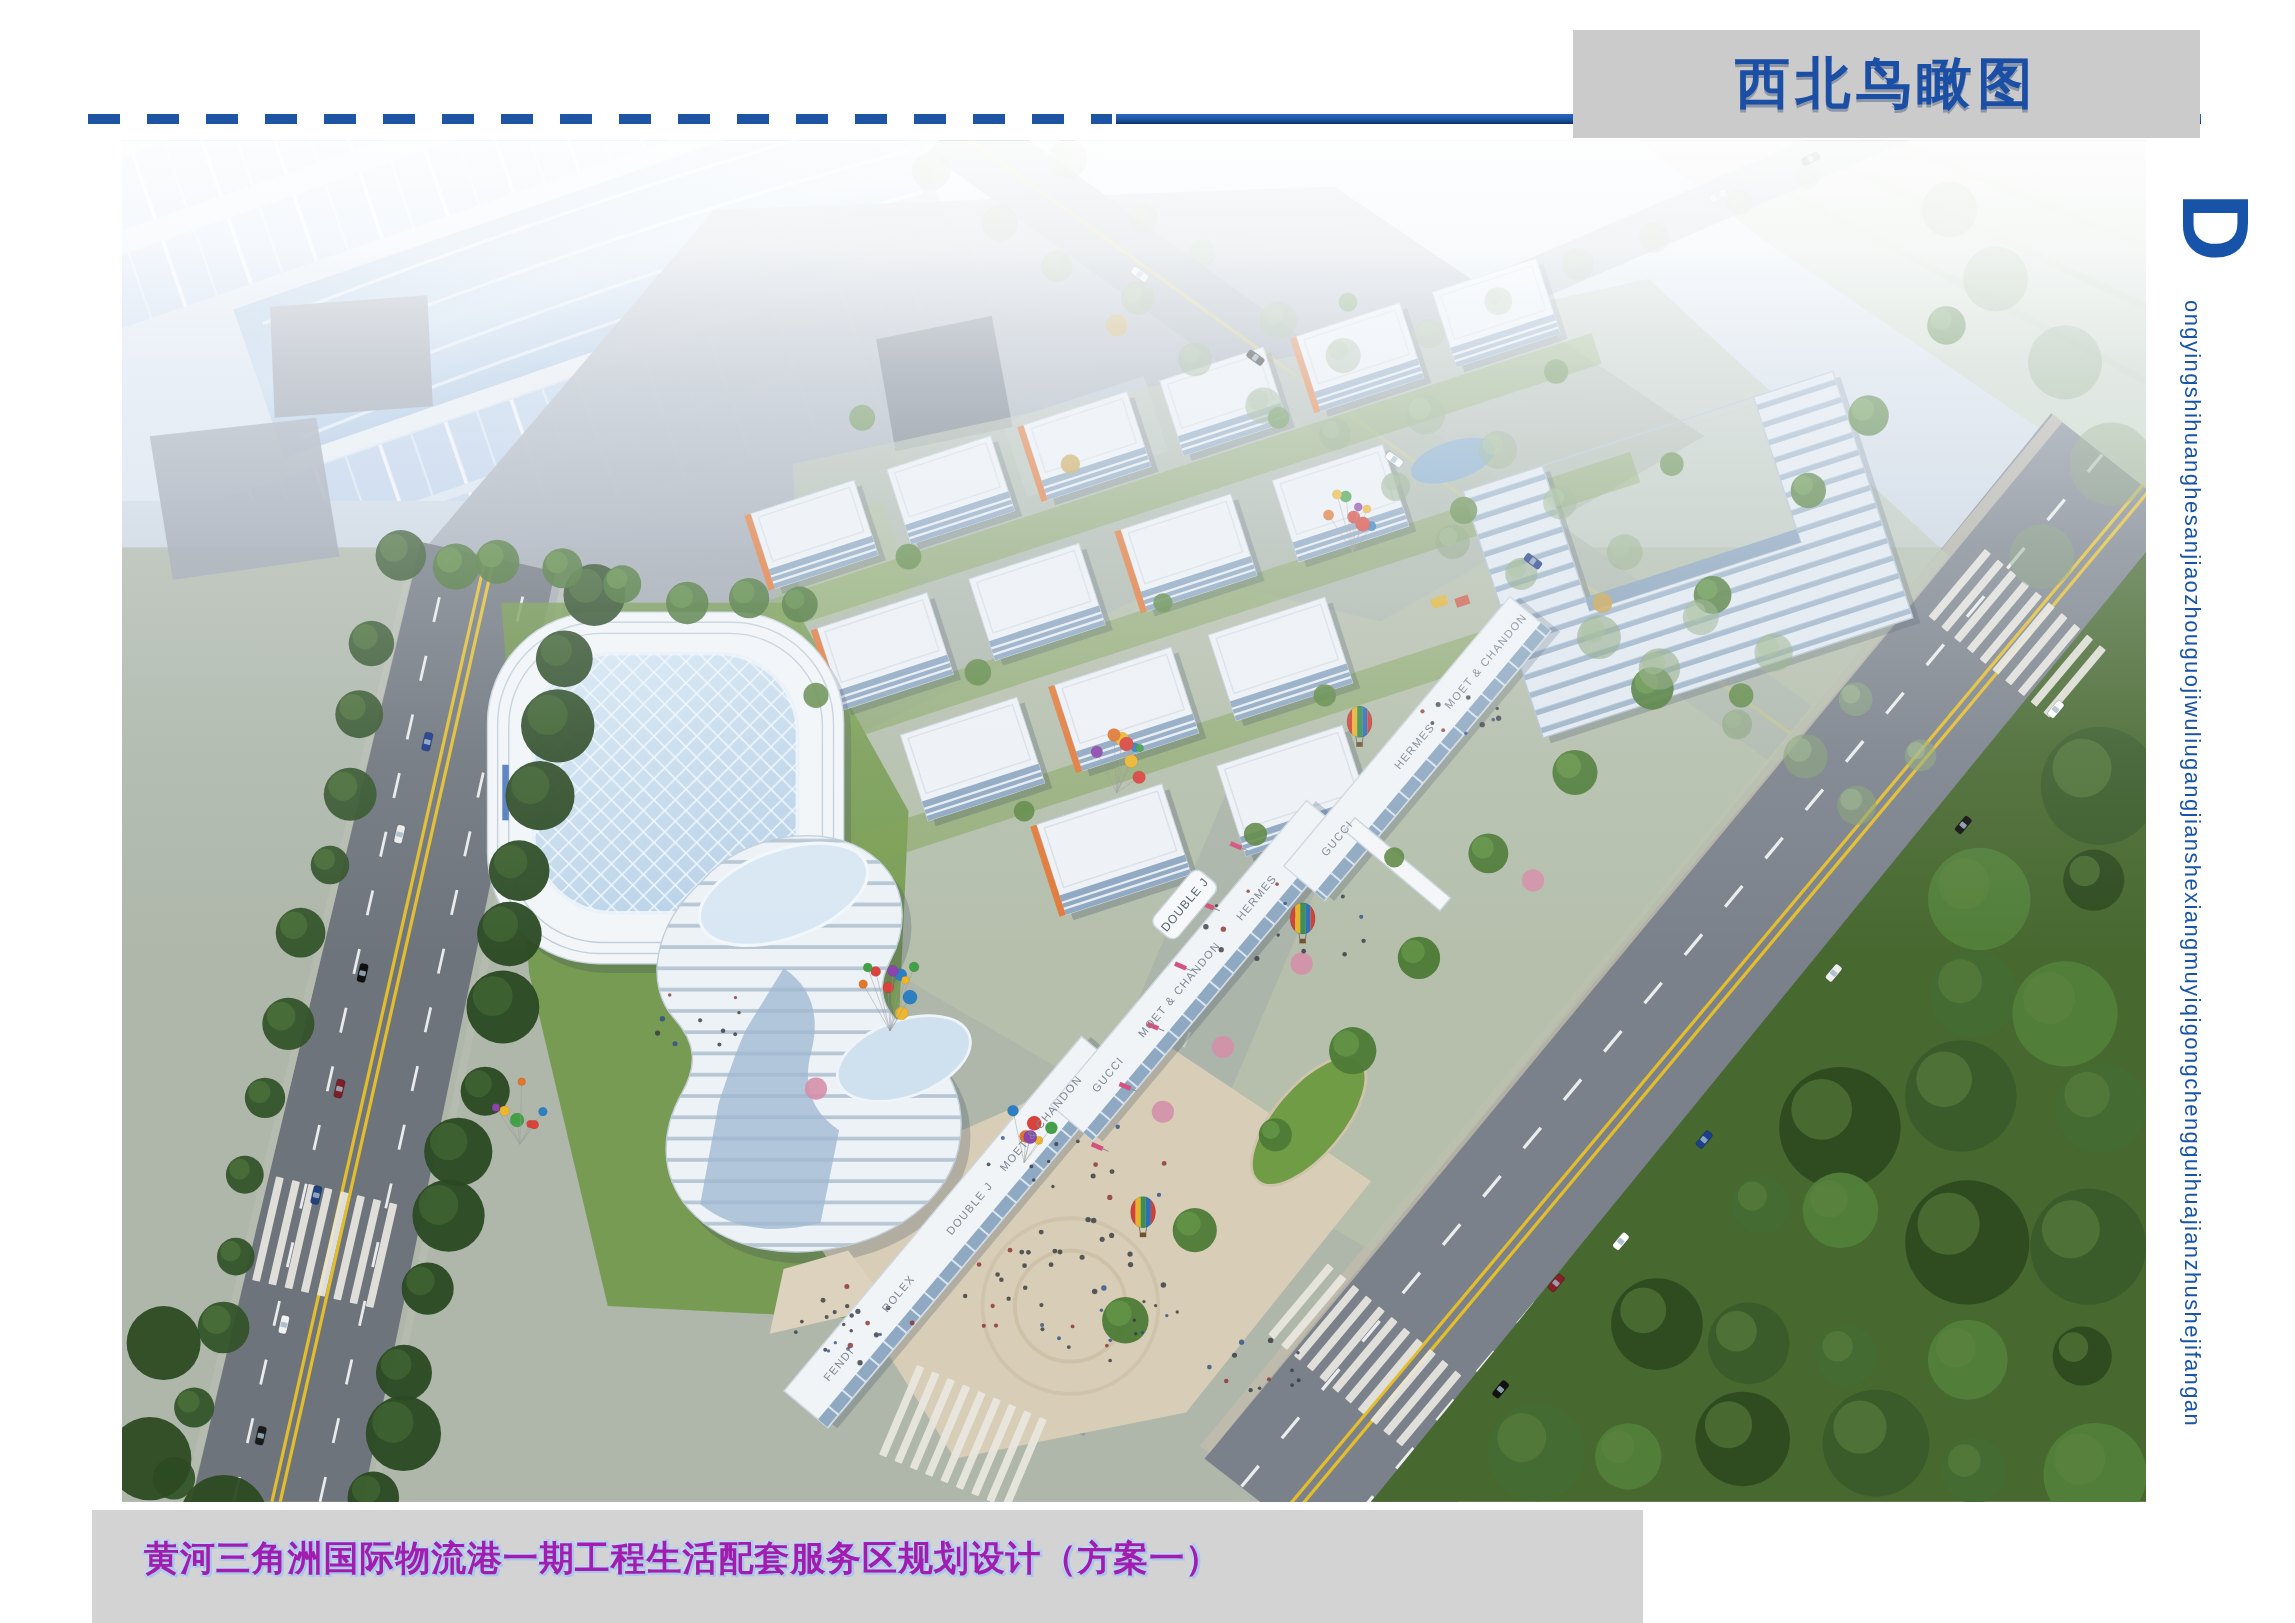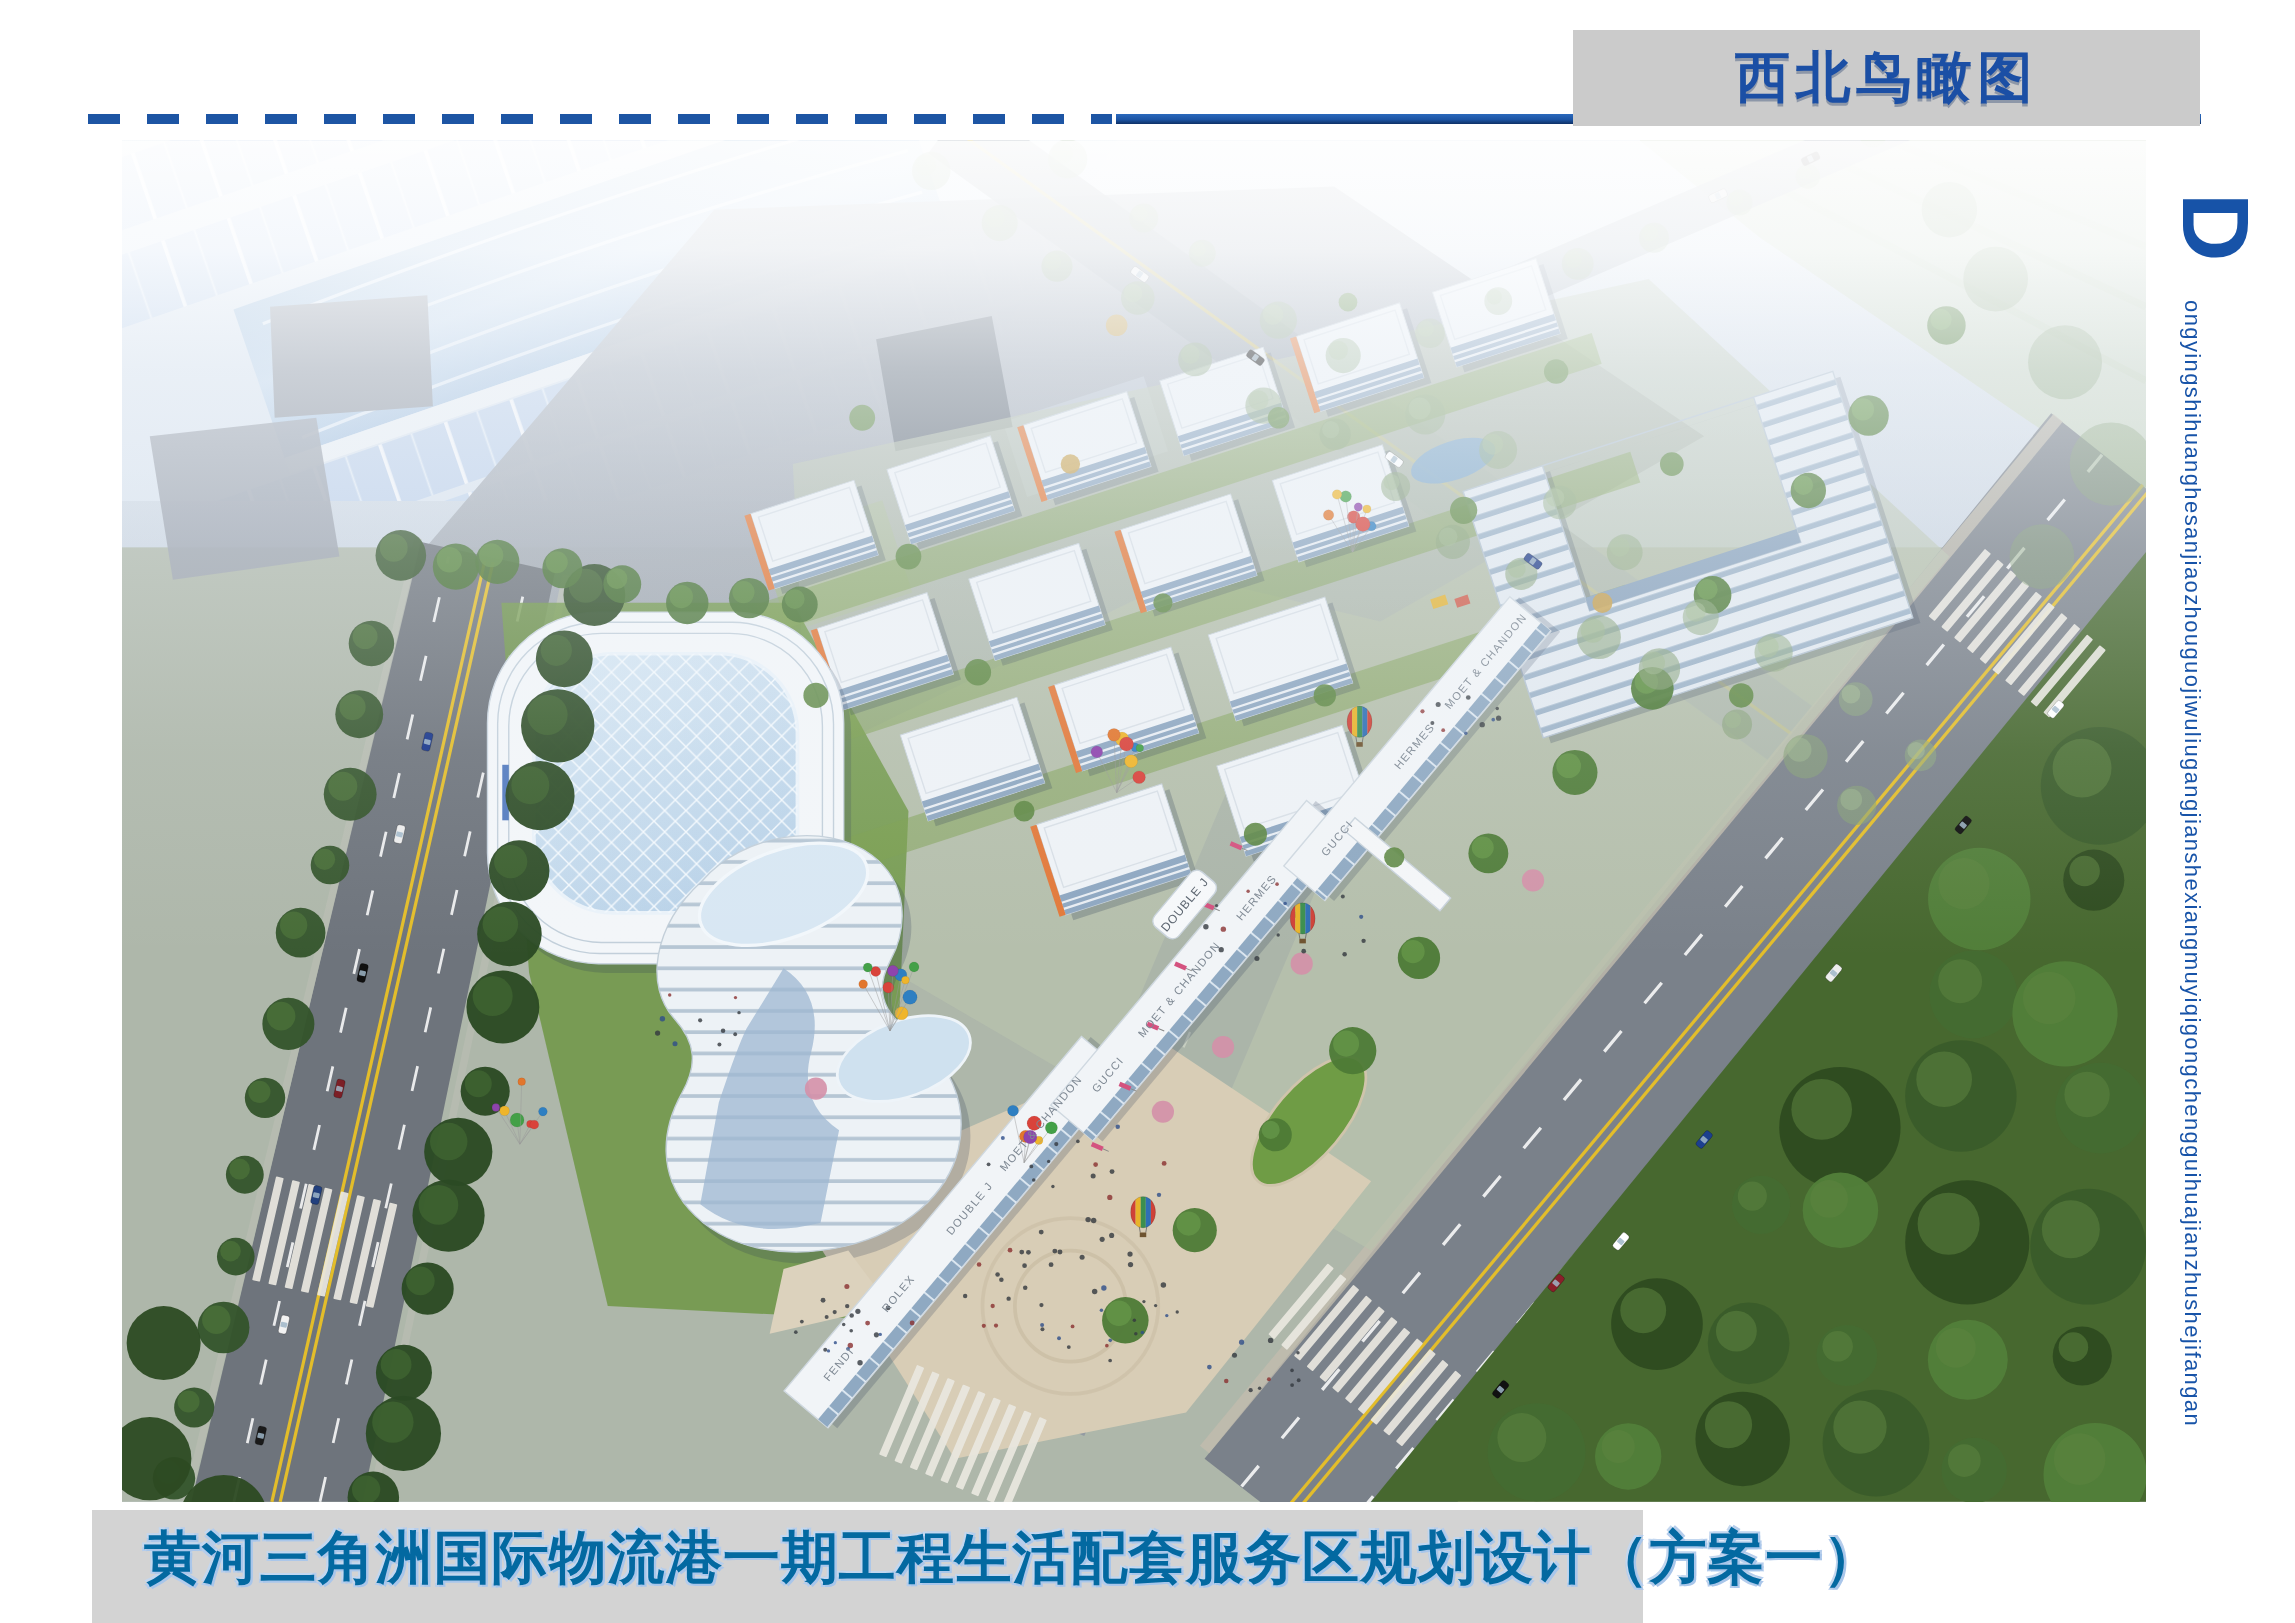--- a/index.html
+++ b/index.html
@@ -9,21 +9,21 @@
   }
   .rule-dashed{
     position:absolute;left:88px;top:114px;width:1024px;height:10.2px;
     background:repeating-linear-gradient(90deg,#1d55a4 0 32px,rgba(0,0,0,0) 32px 59px);
   }
   .rule-solid{
     position:absolute;left:1116px;top:114px;width:1085px;height:10.2px;
     background:linear-gradient(180deg,#2b69bd 0%,#1d55a4 55%,#0d3066 100%);
   }
   .title-box{
-    position:absolute;left:1573px;top:30px;width:627px;height:96px;
+    position:absolute;left:1573px;top:30px;width:627px;height:108px;
     background:#cbcbcb;display:flex;align-items:center;justify-content:center;
   }
   .title-box span{
     font-size:55px;font-weight:bold;color:#1b4fa5;letter-spacing:5.6px;
     text-shadow:0 2.8px 0 rgba(12,42,96,.32);white-space:nowrap;
   }
   svg.scene{position:absolute;left:122px;top:140px;display:block;}
   .side-initial{
     position:absolute;left:2168px;top:193px;writing-mode:vertical-rl;
     font-size:95px;font-weight:bold;color:#1753a8;line-height:1;
@@ -31,21 +31,21 @@
   .side-text{
     position:absolute;left:2181px;top:300px;writing-mode:vertical-rl;
     font-size:22px;font-weight:500;color:#1753a8;letter-spacing:1.4px;line-height:1;
     white-space:nowrap;
   }
   .footer-bar{
     position:absolute;left:92px;top:1510px;width:1551px;height:113px;
     background:#d3d3d3;display:flex;align-items:center;
   }
   .footer-bar span{
-    margin-left:52px;font-size:57px;font-weight:bold;color:#0369a1;letter-spacing:0.9px;
+    margin-left:52px;font-size:35px;font-weight:bold;color:#a21caf;letter-spacing:0.9px;
     transform:translateY(-8.3px);white-space:nowrap;
     text-shadow:2.3px 2.3px 0 #a9c6ea,-1.9px -1.9px 0 #c3d7ef,2.3px -1.9px 0 #b5cdec,-1.9px 2.3px 0 #b5cdec;
   }
 </style>
 </head>
 <body>
 
 <div class="rule-dashed"></div>
 <div class="rule-solid"></div>
 

